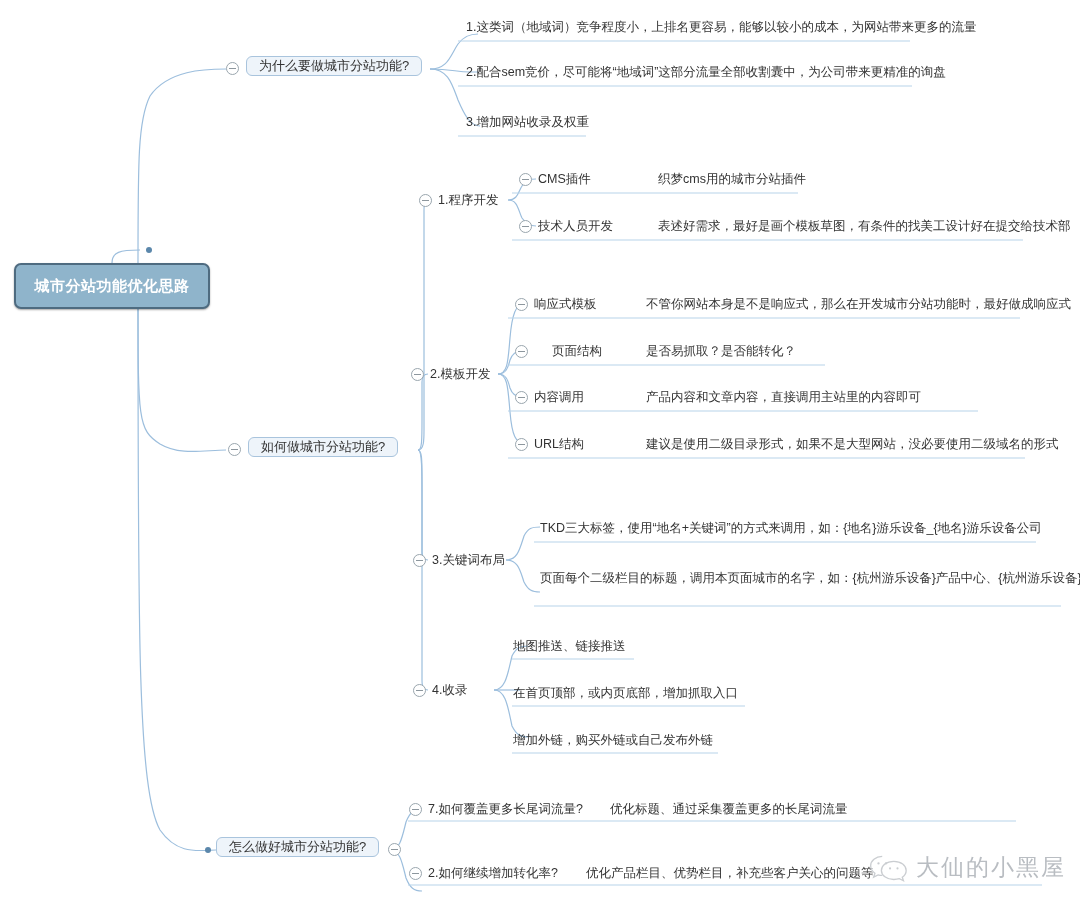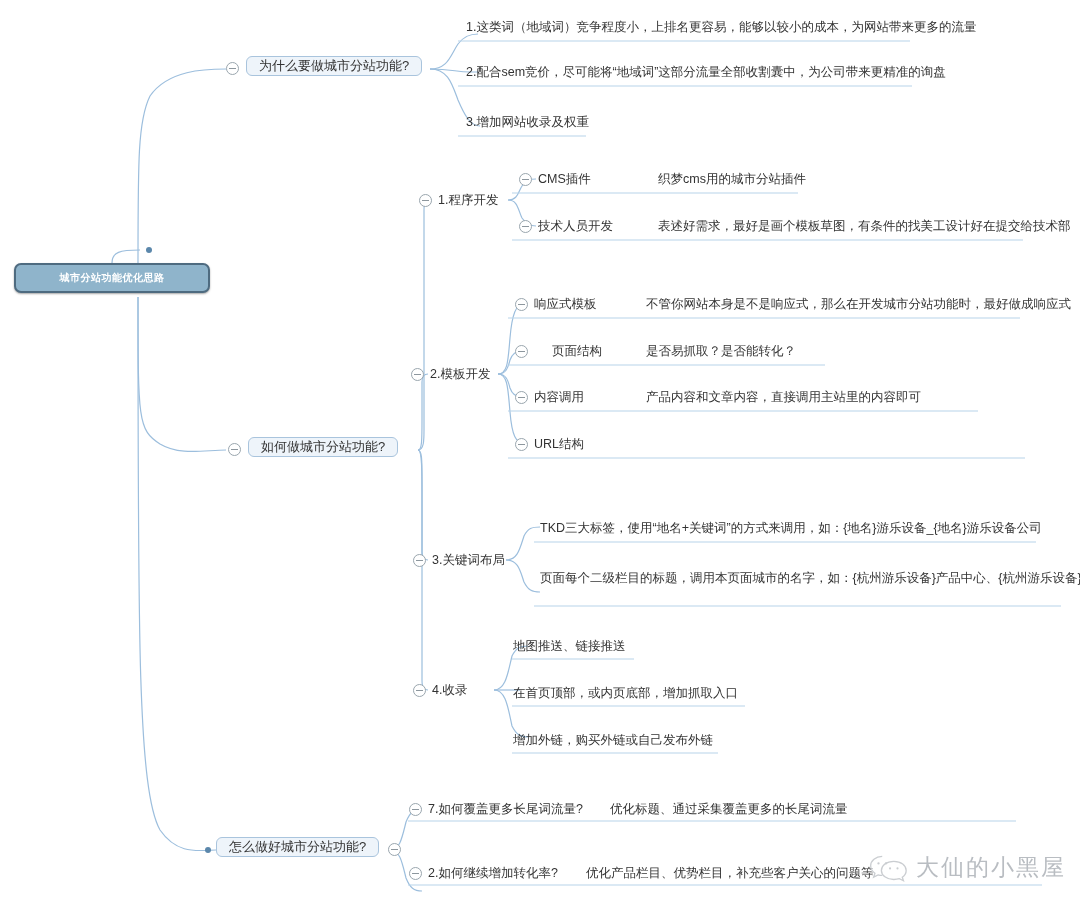--- a/index.html
+++ b/index.html
@@ -13,28 +13,28 @@
   #canvas{position:relative;width:1080px;height:901px;}
 
   
   #wires{position:absolute;left:0;top:0;width:1080px;height:901px;}
 
   
   .node{position:absolute;white-space:nowrap;}
 
   .root{
     left:14px;top:263px;
-    width:196px;height:30px;
+    width:196px;height:46px;
     box-sizing:border-box;
     background:#8fb4cb;
     border:2px solid #4e6b80;
     border-radius:7px;
     box-shadow:0 1px 2px rgba(0,0,0,.35);
     color:#ffffff;
-    font-size:10px;font-weight:bold;
+    font-size:15px;font-weight:bold;
     display:flex;align-items:center;justify-content:center;
     letter-spacing:.5px;
   }
 
   .boxnode{
     box-sizing:border-box;
     background:#eef4fa;
     border:1px solid #a9c4dd;
     border-radius:6px;
     height:20px;
@@ -181,20 +181,21 @@
   <div class="toggle" style="left:515px;top:345px;"></div>
   <div class="node plain" style="left:534px;top:343px;margin-left:18px;">页面结构</div>
   <div class="node plain" style="left:646px;top:343px;">是否易抓取？是否能转化？</div>
 
   <div class="toggle" style="left:515px;top:391px;"></div>
   <div class="node plain" style="left:534px;top:389px;">内容调用</div>
   <div class="node plain" style="left:646px;top:389px;">产品内容和文章内容，直接调用主站里的内容即可</div>
 
   <div class="toggle" style="left:515px;top:438px;"></div>
   <div class="node plain" style="left:534px;top:436px;">URL结构</div>
+  <div class="node plain" style="left:646px;top:436px;">建议是使用二级目录形式，如果不是大型网站，没必要使用二级域名的形式</div>
 
   <div class="toggle" style="left:413px;top:554px;"></div>
   <div class="node plain" style="left:432px;top:552px;text-align:center;">3.关键词布局</div>
 
   <div class="node plain" style="left:540px;top:520px;">TKD三大标签，使用“地名+关键词”的方式来调用，如：{地名}游乐设备_{地名}游乐设备公司</div>
   <div class="node plain" style="left:540px;top:570px;">页面每个二级栏目的标题，调用本页面城市的名字，如：{杭州游乐设备}产品中心、{杭州游乐设备}工程案例</div>
 
   <div class="toggle" style="left:413px;top:684px;"></div>
   <div class="node plain" style="left:432px;top:682px;">4.收录</div>
 

